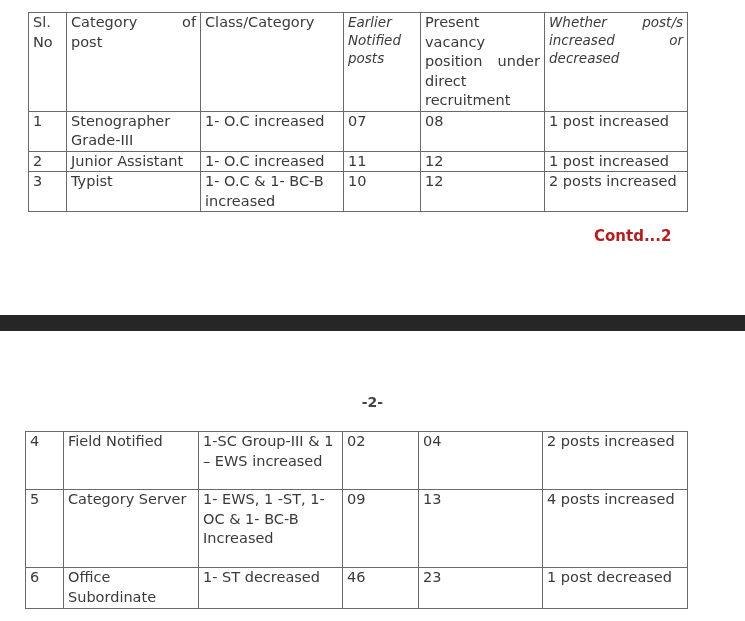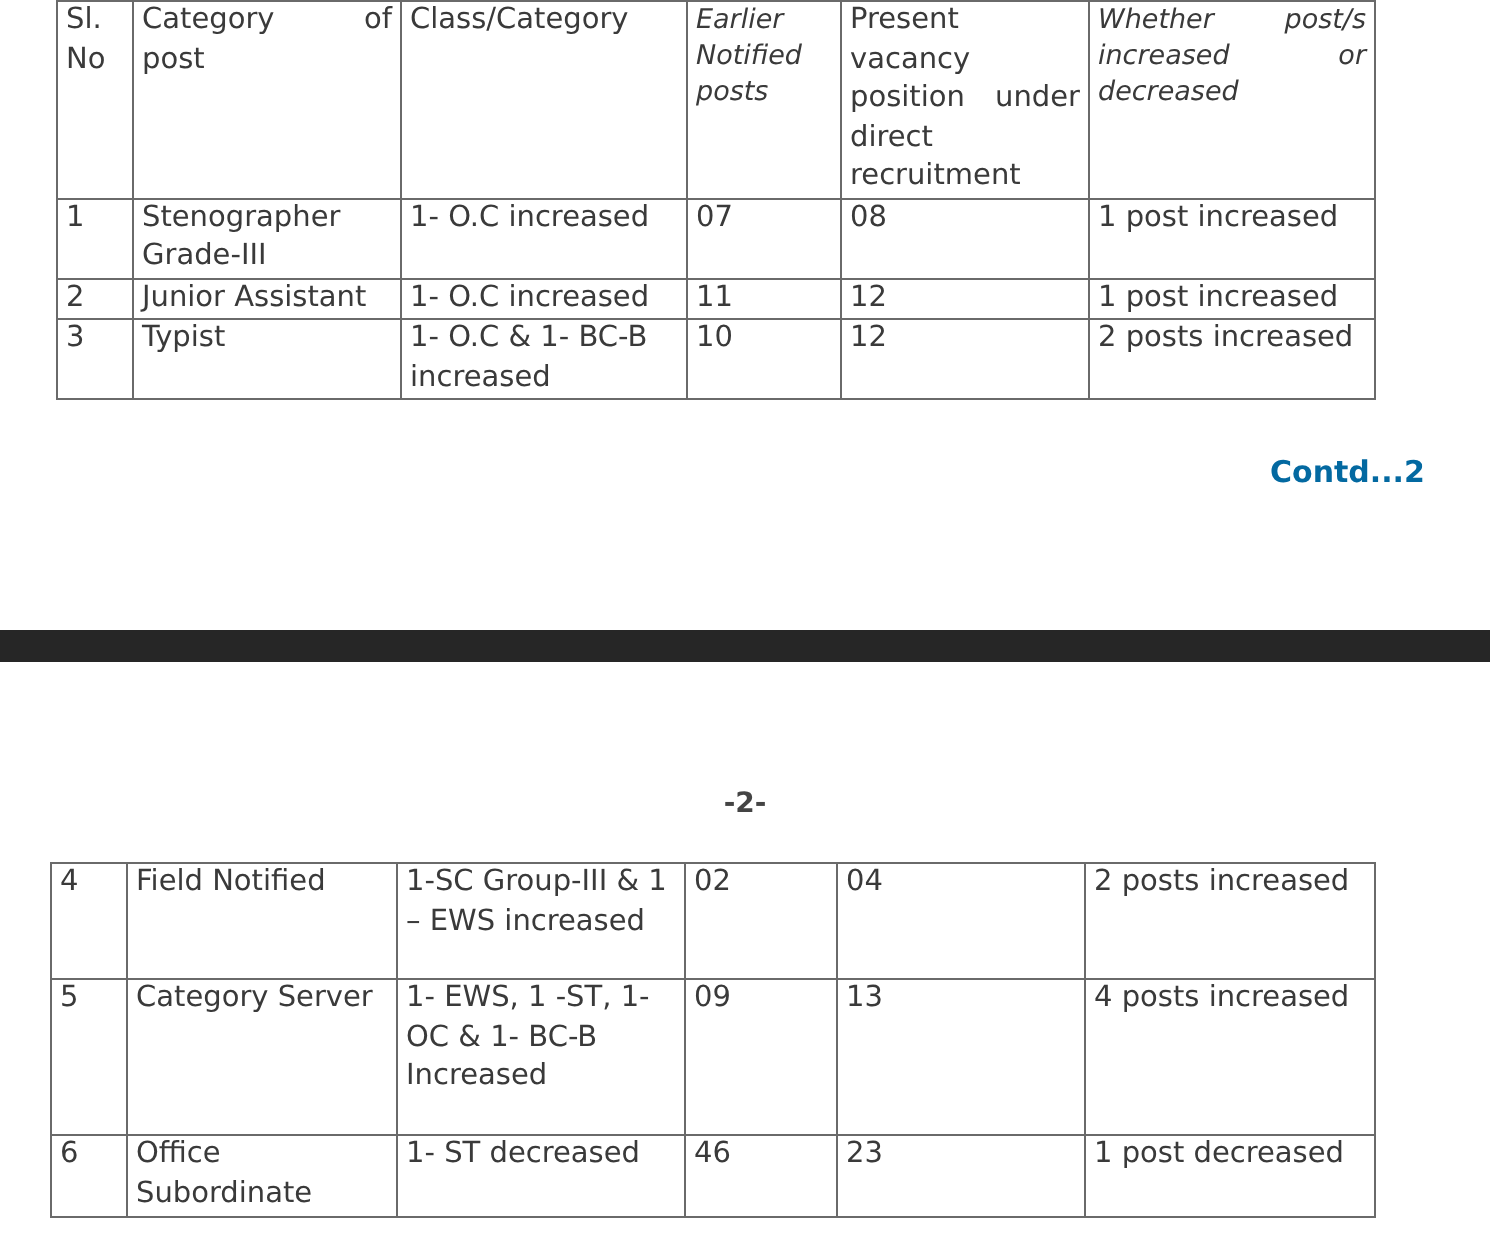--- a/index.html
+++ b/index.html
@@ -4,23 +4,23 @@
 <style>
   html, body { margin:0; padding:0; }
   body { width:745px; height:621px; background:#ffffff; position:relative; overflow:hidden;
          font-family:"DejaVu Sans", sans-serif; color:#3a3a3a; }
   table { position:absolute; border-collapse:collapse; table-layout:fixed; font-size:14.5px; line-height:19.5px; }
   td { border:1.5px solid #6a6a6a; vertical-align:top; padding:0 4px; overflow:hidden; }
   td.c { text-align:left; }
   .hdr { font-size:14.5px;font-style:italic; }
   .hdr.small { font-size:13.5px; line-height:18px; }
   .justify { text-align:justify; text-align-last:justify; }
-  #t1 { left:28px; top:0; }
+  #t1 { left:28px; top:12px; }
   #t2 { left:25px; top:431px; }
-  .contd { position:absolute; left:635px; top:227px; font-weight:bold; font-size:15px; color:#0369a1; }
+  .contd { position:absolute; left:594px; top:227px; font-weight:bold; font-size:15px; color:#b91c1c; }
   .bar { position:absolute; left:0; top:315px; width:745px; height:16px; background:#262626; }
   .pgno { position:absolute; left:0; width:745px; top:394px; text-align:center; font-weight:bold; font-size:14px; color:#444; }
 </style>
 </head>
 <body>
 
 <table id="t1">
   <colgroup>
     <col style="width:38px">
       <col style="width:134px">

